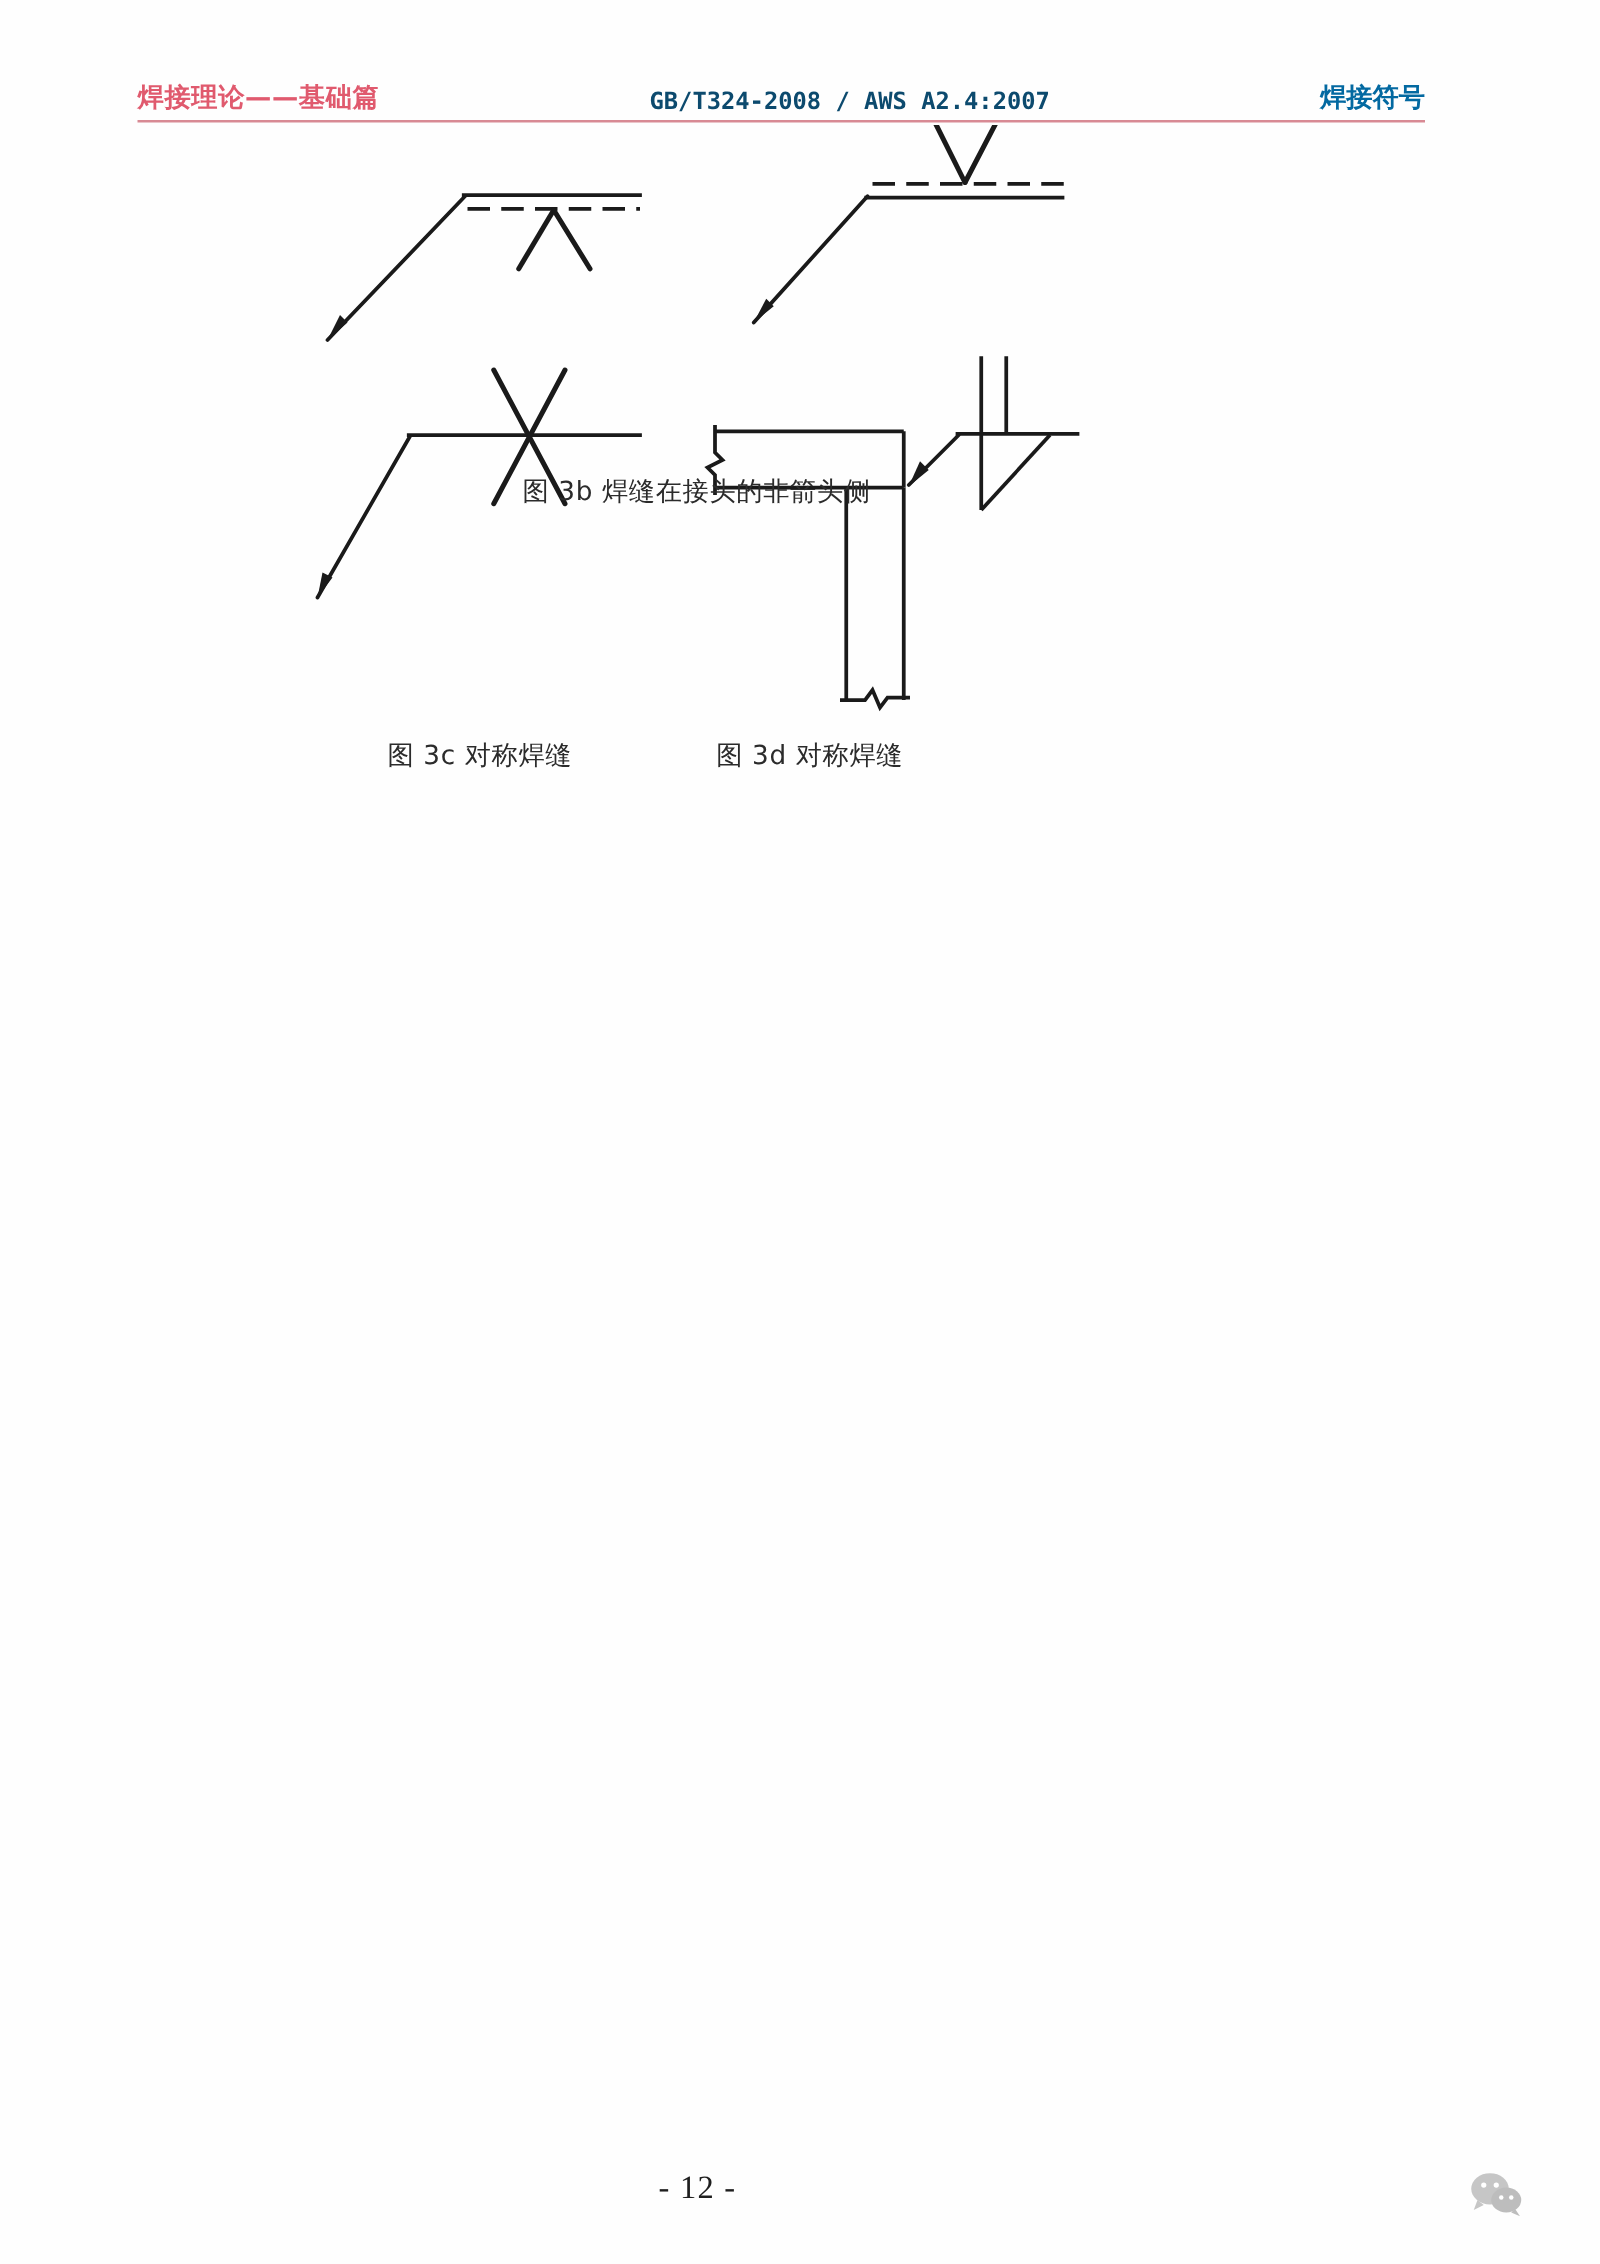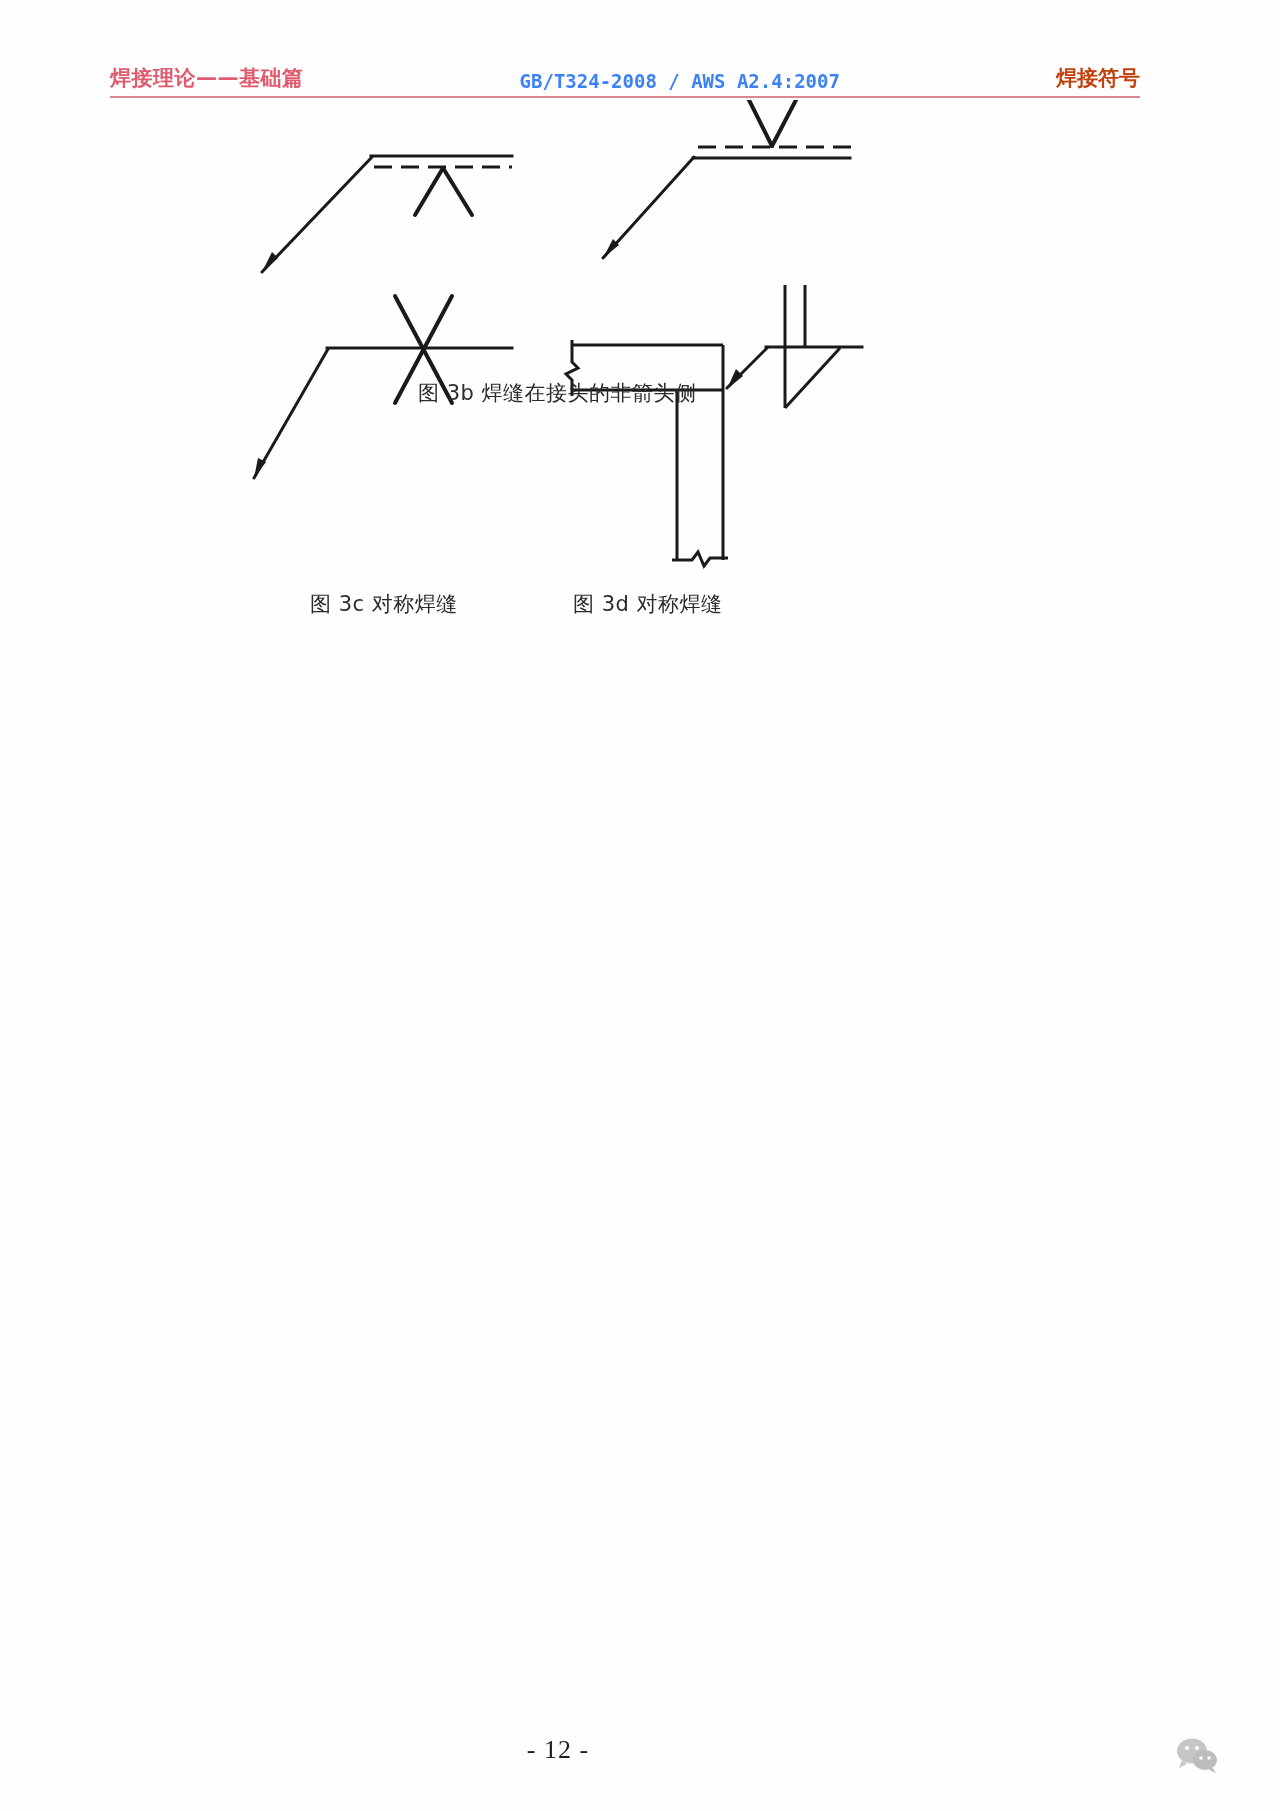--- a/index.html
+++ b/index.html
@@ -40,32 +40,32 @@
     font-size: 21px;
     font-weight: bold;
     color: #e05a6e;
     letter-spacing: 0.5px;
     white-space: nowrap;
   }
   .hdr-center {
     font-family: "DejaVu Sans Mono", "Liberation Mono", monospace;
     font-size: 19px;
     font-weight: bold;
-    color: #3b82f6;
+    color: #0c4a6e;
     letter-spacing: 0px;
     white-space: nowrap;
     margin-left: 60px;
     margin-right: 60px;
     text-align: right;
   }
   .hdr-right {
     font-family: "DejaVu Sans", "Liberation Sans", sans-serif;
     font-size: 21px;
     font-weight: bold;
-    color: #c2410c;
+    color: #0369a1;
     white-space: nowrap;
   }
   .header-rule {
     position: absolute;
     left: 110px;
     top: 96px;
     width: 1030px;
     height: 0;
     border-top: 2px solid #d88a94;
   }

